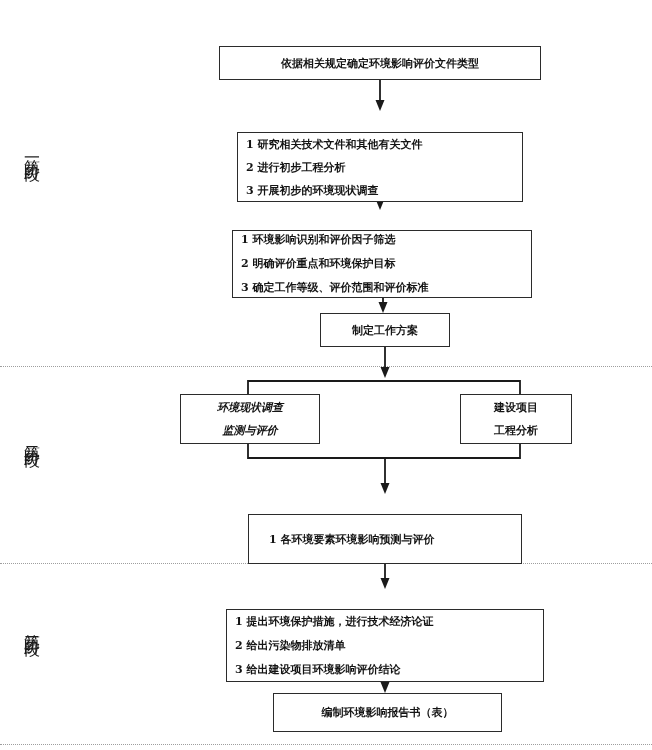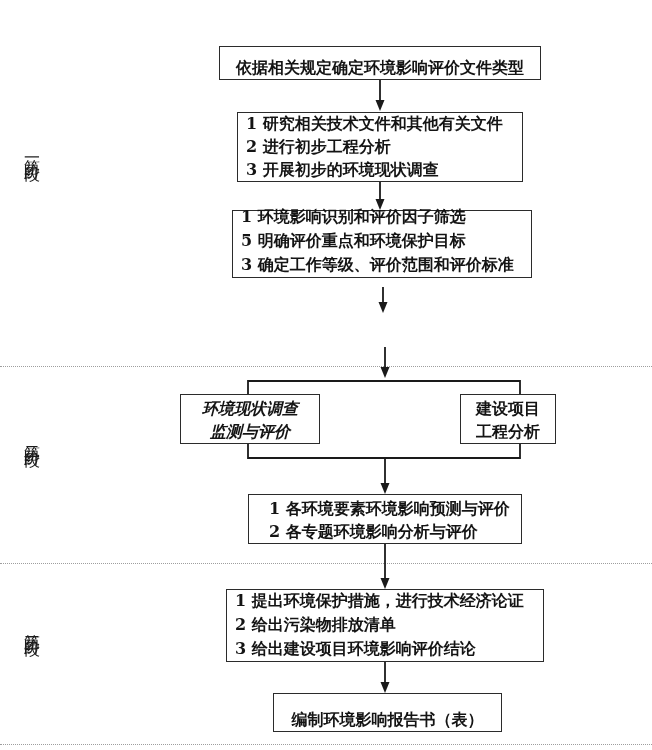--- a/index.html
+++ b/index.html
@@ -53,27 +53,27 @@
     stroke: none;
   }
   
   .fbox {
     position: absolute;
     box-sizing: border-box;
     border: 1.5px solid #2b2b2b;
     background: #ffffff;
     display: flex;
     flex-direction: column;
-    justify-content: flex-end;
-    font-size: 16px;
+    justify-content: center;
+    font-size: 11px;
     font-weight: 600;
     color: #141414;
   }
   .fbox.center { align-items: center; text-align: center; }
-  .fbox.list   { align-items: flex-start; padding-left: 8px; padding-right: 4px; }
+  .fbox.list   { align-items: flex-start; padding-left: 8px; padding-right: 4px; margin-top: 20px; }
   .fbox .line  { display: block; white-space: nowrap; line-height: 23px; }
   .fbox.tight .line { line-height: 24px; }
 </style>
 </head>
 <body>
 
 <div id="canvas">
 
   <div class="divider" style="top:366px;"></div>
   <div class="divider" style="top:563px;"></div>
@@ -115,38 +115,40 @@
   </div>
 
   <div class="fbox list" style="left:237px; top:112px; width:286px; height:70px;">
     <span class="line">1 研究相关技术文件和其他有关文件</span>
     <span class="line">2 进行初步工程分析</span>
     <span class="line">3 开展初步的环境现状调查</span>
   </div>
 
   <div class="fbox list tight" style="left:232px; top:210px; width:300px; height:68px;">
     <span class="line">1 环境影响识别和评价因子筛选</span>
-    <span class="line">5 明确评价重点和环境保护目标</span>
+    <span class="line">2 明确评价重点和环境保护目标</span>
     <span class="line">3 确定工作等级、评价范围和评价标准</span>
   </div>
 
+  <div class="fbox center" style="left:320px; top:313px; width:130px; height:34px;">
+    <span class="line">制定工作方案</span>
+  </div>
 
   <div class="fbox center" style="left:180px; top:394px; width:140px; height:50px;font-style:italic;">
     <span class="line">环境现状调查</span>
     <span class="line">监测与评价</span>
   </div>
 
-  <div class="fbox center" style="left:460px; top:394px; width:96px; height:50px;">
+  <div class="fbox center" style="left:460px; top:394px; width:112px; height:50px;">
     <span class="line">建设项目</span>
     <span class="line">工程分析</span>
   </div>
 
   <div class="fbox list" style="left:248px; top:494px; width:274px; height:50px;padding-left:20px;">
     <span class="line">1 各环境要素环境影响预测与评价</span>
-    <span class="line">2 各专题环境影响分析与评价</span>
   </div>
 
   <div class="fbox list tight" style="left:226px; top:589px; width:318px; height:73px;">
     <span class="line">1 提出环境保护措施，进行技术经济论证</span>
     <span class="line">2 给出污染物排放清单</span>
     <span class="line">3 给出建设项目环境影响评价结论</span>
   </div>
 
   <div class="fbox center" style="left:273px; top:693px; width:229px; height:39px;">
     <span class="line">编制环境影响报告书（表）</span>

